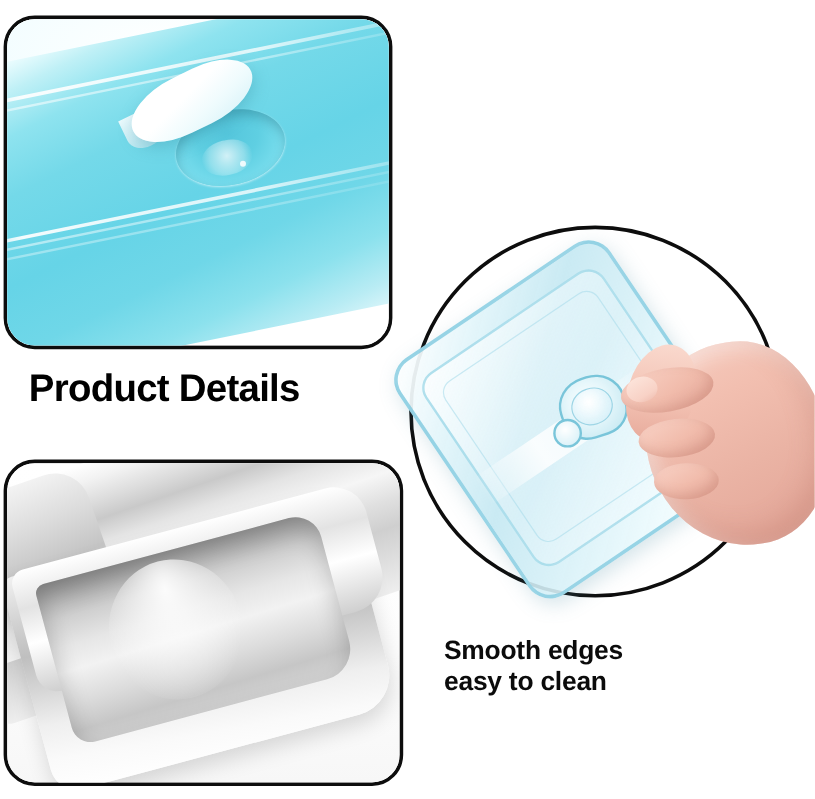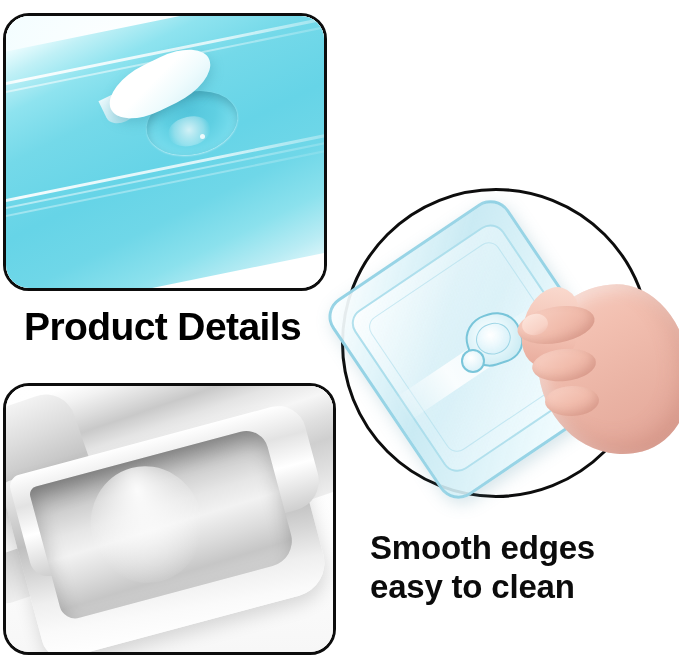--- a/index.html
+++ b/index.html
@@ -381,27 +381,27 @@
     white-space: pre-line;
   }
   #callout-valve {
     left: 369px;
     top: 55px;
     font-size: 29px;
   }
   #callout-edges {
     left: 370px;
     top: 529px;
-    font-size: 33px;
+    font-size: 22px;
   }
   #heading-product-details {
     position: absolute;
     left: 24px;
     top: 305px;
-    font-size: 39px;
+    font-size: 32px;
     font-weight: 800;
     color: #000000;
     letter-spacing: -0.6px;
   }
 </style>
 </head>
 <body>
 
 <div id="page">
 

